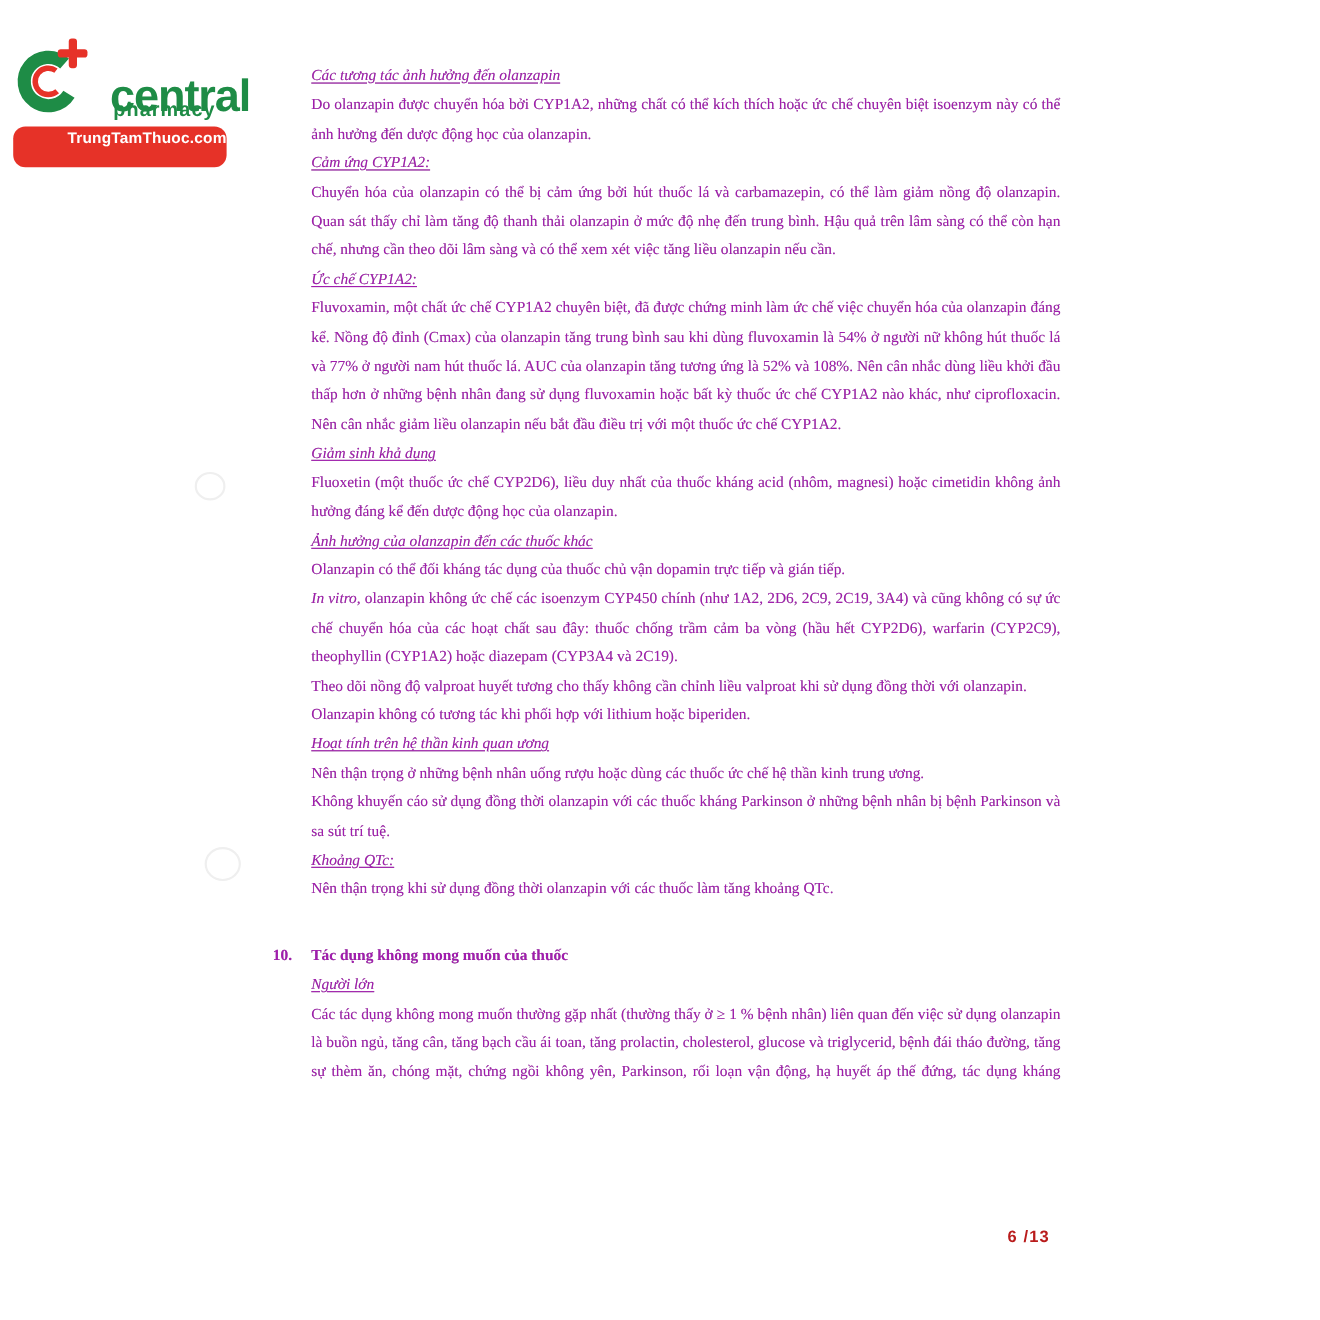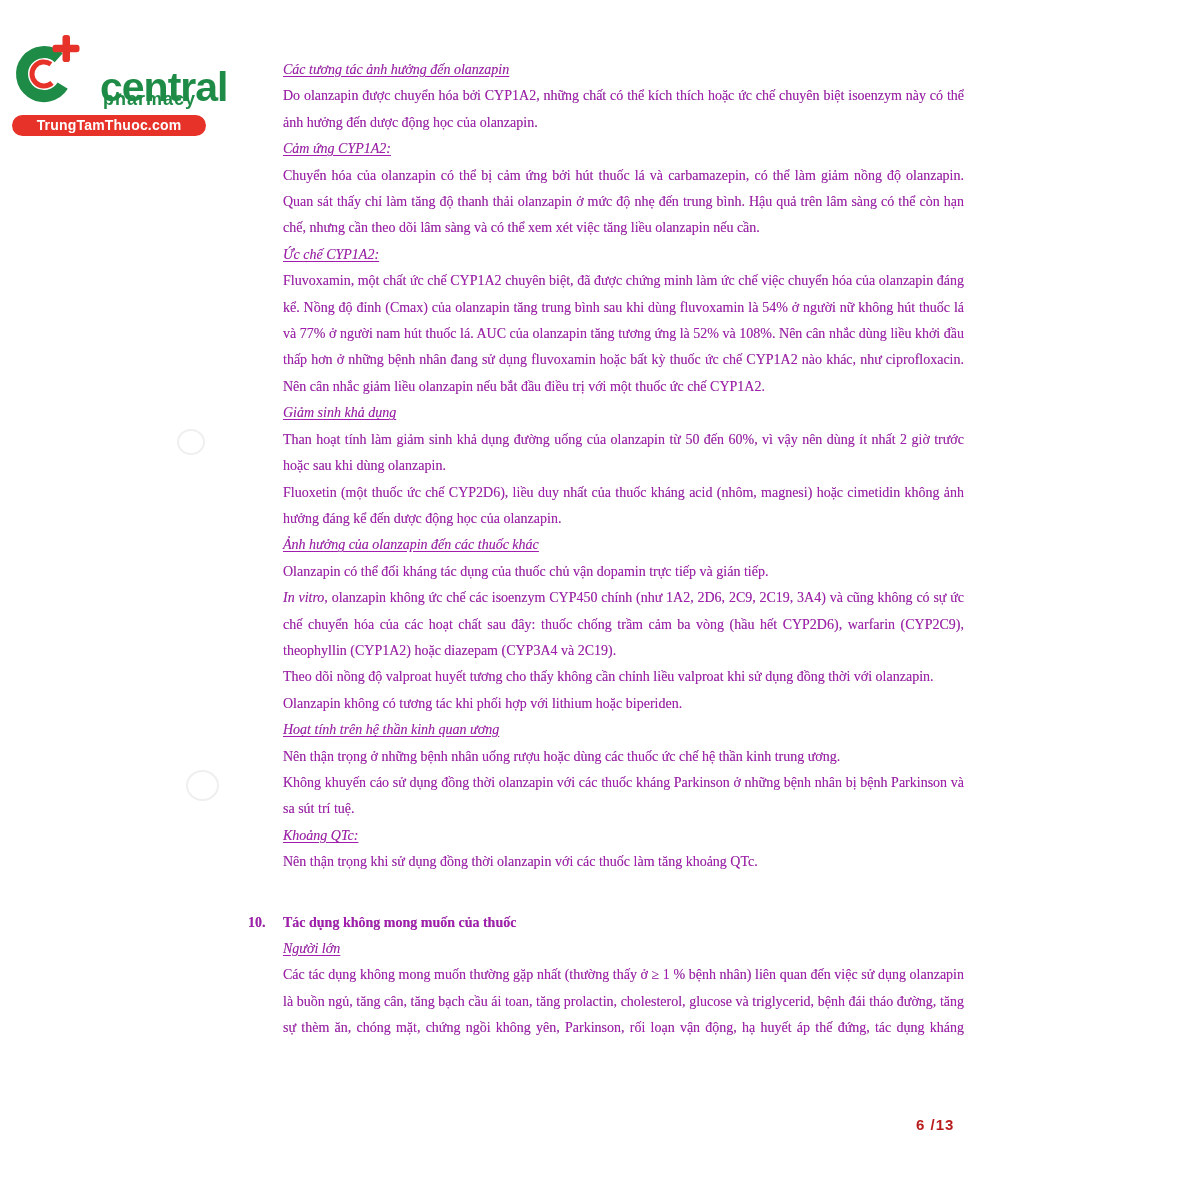--- a/index.html
+++ b/index.html
@@ -17,25 +17,25 @@
     position:absolute; left:86px; top:30px;
     font-family:"Liberation Sans","DejaVu Sans",sans-serif;
     font-weight:bold; font-size:41px; letter-spacing:-1px; color:#1e8c46;
   }
   .brand-sub {
     position:absolute; left:89px; top:55px;
     font-family:"Liberation Sans","DejaVu Sans",sans-serif;
     font-weight:600; font-size:18px; letter-spacing:1px; color:#1e8c46;
   }
   .banner {
-    position:absolute; left:-2px; top:81px; width:194px; height:21px;
+    position:absolute; left:-2px; top:81px; width:194px; height:37px;
     background:#e63228; border-radius:11px;
     font-family:"Liberation Sans","DejaVu Sans",sans-serif;
     font-weight:bold; font-size:14px; line-height:21px; letter-spacing:0.2px;
-    color:#ffffff; text-align:center;
+    color:#ffffff; text-align:right;
   }
 
   
   .doc {
     position:absolute; left:283px; top:57px; width:681px;
     font-size:14px; line-height:26.4px; color:#a21caf;
     text-align:justify;
     text-shadow:0 0 0.5px rgba(40,40,40,0.4);
   }
   .subhead { font-style:italic; text-decoration:underline; text-underline-offset:2px; }
@@ -76,21 +76,20 @@
   <div class="ghost ghost2"></div>
 
   <div class="doc">
       <div class="subhead">Các tương tác ảnh hưởng đến olanzapin</div>
       <div class="para">Do olanzapin được chuyển hóa bởi CYP1A2, những chất có thể kích thích hoặc ức chế chuyên biệt isoenzym này có thể ảnh hưởng đến dược động học của olanzapin.</div>
       <div class="subhead">Cảm ứng CYP1A2:</div>
       <div class="para">Chuyển hóa của olanzapin có thể bị cảm ứng bởi hút thuốc lá và carbamazepin, có thể làm giảm nồng độ olanzapin. Quan sát thấy chỉ làm tăng độ thanh thải olanzapin ở mức độ nhẹ đến trung bình. Hậu quả trên lâm sàng có thể còn hạn chế, nhưng cần theo dõi lâm sàng và có thể xem xét việc tăng liều olanzapin nếu cần.</div>
       <div class="subhead">Ức chế CYP1A2:</div>
       <div class="para">Fluvoxamin, một chất ức chế CYP1A2 chuyên biệt, đã được chứng minh làm ức chế việc chuyển hóa của olanzapin đáng kể. Nồng độ đỉnh (Cmax) của olanzapin tăng trung bình sau khi dùng fluvoxamin là 54% ở người nữ không hút thuốc lá và 77% ở người nam hút thuốc lá. AUC của olanzapin tăng tương ứng là 52% và 108%. Nên cân nhắc dùng liều khởi đầu thấp hơn ở những bệnh nhân đang sử dụng fluvoxamin hoặc bất kỳ thuốc ức chế CYP1A2 nào khác, như ciprofloxacin. Nên cân nhắc giảm liều olanzapin nếu bắt đầu điều trị với một thuốc ức chế CYP1A2.</div>
       <div class="subhead">Giảm sinh khả dụng</div>
-      <div class="para">Than hoạt tính làm giảm sinh khả dụng đường uống của olanzapin từ 50 đến 60%, vì vậy nên dùng ít nhất 2 giờ trước hoặc sau khi dùng olanzapin.</div>
       <div class="para">Fluoxetin (một thuốc ức chế CYP2D6), liều duy nhất của thuốc kháng acid (nhôm, magnesi) hoặc cimetidin không ảnh hưởng đáng kể đến dược động học của olanzapin.</div>
       <div class="subhead">Ảnh hưởng của olanzapin đến các thuốc khác</div>
       <div class="para">Olanzapin có thể đối kháng tác dụng của thuốc chủ vận dopamin trực tiếp và gián tiếp.</div>
       <div class="para"><span class="lead">In vitro</span>, olanzapin không ức chế các isoenzym CYP450 chính (như 1A2, 2D6, 2C9, 2C19, 3A4) và cũng không có sự ức chế chuyển hóa của các hoạt chất sau đây: thuốc chống trầm cảm ba vòng (hầu hết CYP2D6), warfarin (CYP2C9), theophyllin (CYP1A2) hoặc diazepam (CYP3A4 và 2C19).</div>
       <div class="para">Theo dõi nồng độ valproat huyết tương cho thấy không cần chỉnh liều valproat khi sử dụng đồng thời với olanzapin.</div>
       <div class="para">Olanzapin không có tương tác khi phối hợp với lithium hoặc biperiden.</div>
       <div class="subhead">Hoạt tính trên hệ thần kinh quan ương</div>
       <div class="para">Nên thận trọng ở những bệnh nhân uống rượu hoặc dùng các thuốc ức chế hệ thần kinh trung ương.</div>
       <div class="para">Không khuyến cáo sử dụng đồng thời olanzapin với các thuốc kháng Parkinson ở những bệnh nhân bị bệnh Parkinson và sa sút trí tuệ.</div>
       <div class="subhead">Khoảng QTc:</div>

